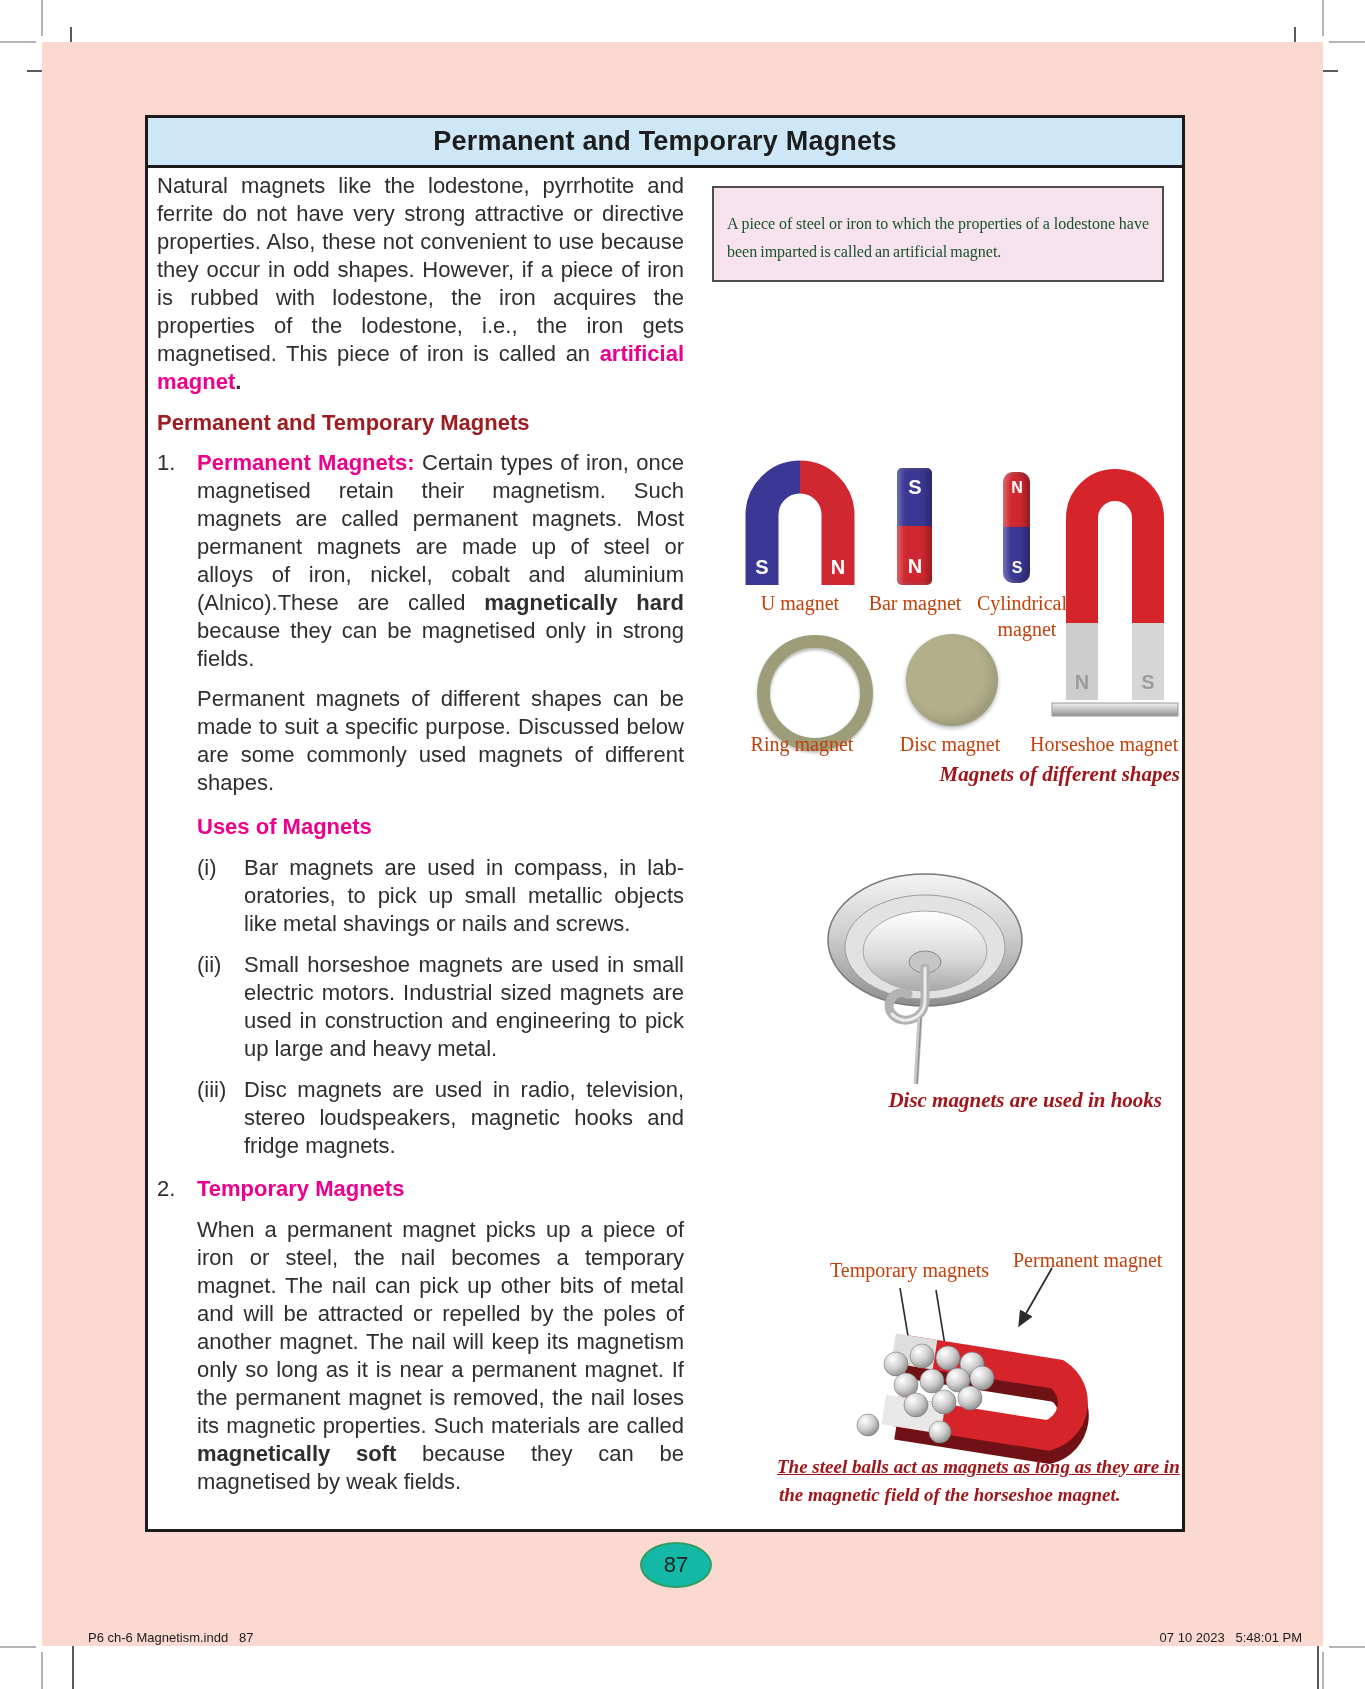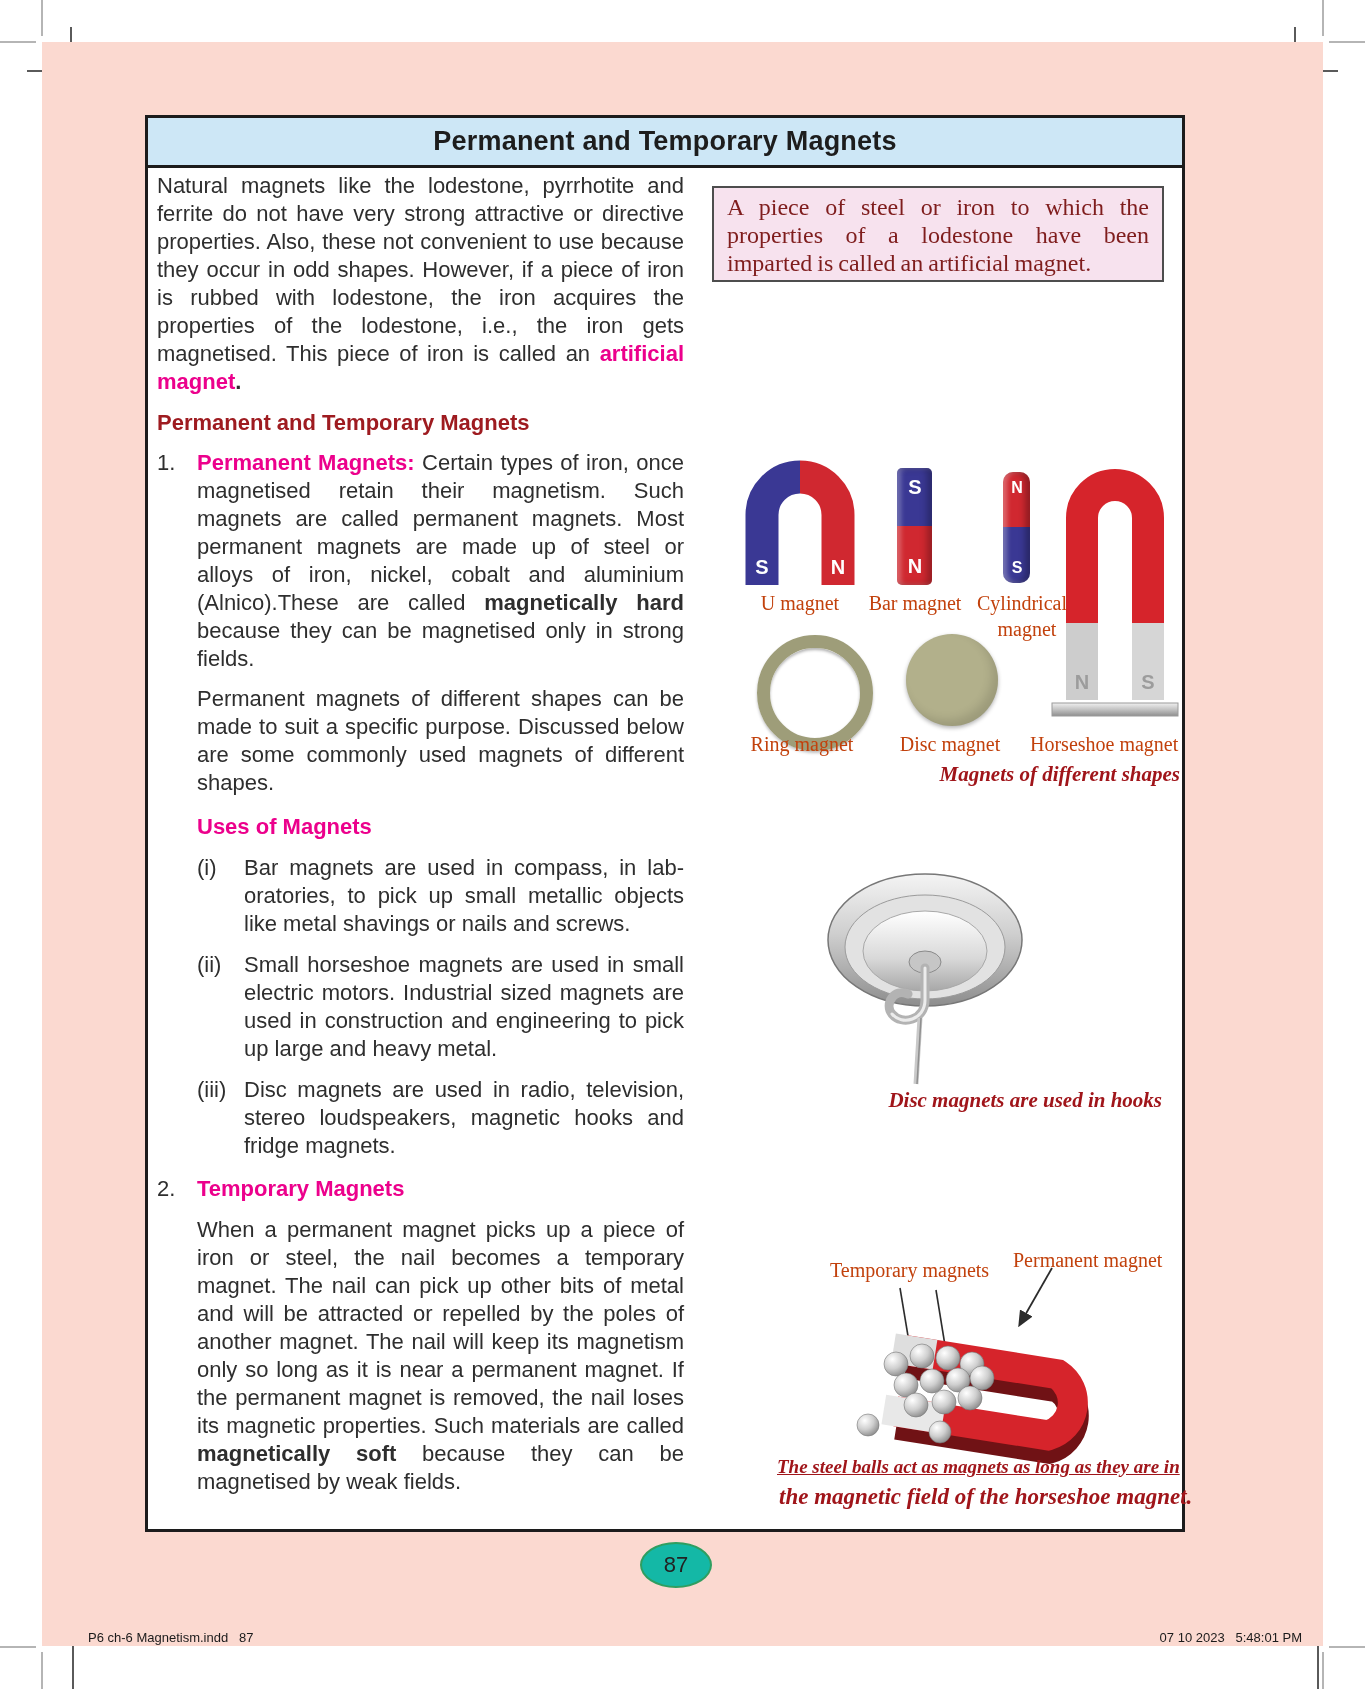--- a/index.html
+++ b/index.html
@@ -35,22 +35,22 @@
   .num{flex:0 0 40px;text-align:left;}
   .numbody{flex:1;}
   .lead{color:var(--magenta);font-weight:bold;}
   .indent{margin-left:40px;margin-top:12px;}
   .userow{display:flex;margin-left:40px;margin-top:13px;}
   .usemark{flex:0 0 47px;text-align:left;}
   .usetext{flex:1;}
 
   
   .infobox{position:absolute;left:712px;top:186px;width:452px;height:96px;box-sizing:border-box;
-    background:var(--infobox_pink);border:2px solid #4d4d4d;padding:5px 13px;
-    font-family:"Liberation Serif",serif;font-size:24px;line-height:28px;color:#7f1d1d;
+    background:var(--infobox_pink);border:2px solid #4d4d4d;padding:22px 13px;
+    font-family:"Liberation Serif",serif;font-size:16px;line-height:28px;color:#14532d;
     text-align:justify;word-spacing:-1px;}
 
   
   .figlabel{position:absolute;font-family:"Liberation Serif",serif;font-size:20px;color:#c2410c;
     transform:translateX(-50%);white-space:nowrap;}
   .figlabel.noctr{transform:none;}
   .figcaption{position:absolute;font-family:"Liberation Serif",serif;font-style:italic;
     font-weight:bold;color:var(--caption_red);font-size:21px;white-space:nowrap;}
   .figcaption.ctr{text-align:right;}
 
@@ -254,21 +254,21 @@
         <circle cx="282" cy="138" r="12"></circle>
       <circle cx="216" cy="165" r="12"></circle>
         <circle cx="244" cy="162" r="12"></circle>
         <circle cx="270" cy="158" r="12"></circle>
       <circle cx="168" cy="185" r="11"></circle>
         <circle cx="240" cy="192" r="11"></circle>
     </g>
   </svg>
 
   <div class="figcaption" style="left:777px;top:1456px;font-size:19px;text-decoration:underline;">The steel balls act as magnets as long as they are in</div>
-  <div class="figcaption" style="left:779px;top:1484px;font-size:23px;">the magnetic field of the horseshoe magnet.</div>
+  <div class="figcaption" style="left:779px;top:1484px;font-size:19px;">the magnetic field of the horseshoe magnet.</div>
 
   <div class="pagenum">
     <span>87</span>
   </div>
 
   <div class="footer left">P6 ch-6 Magnetism.indd   87</div>
   <div class="footer right">07 10 2023   5:48:01 PM</div>
 
 </div>
 

